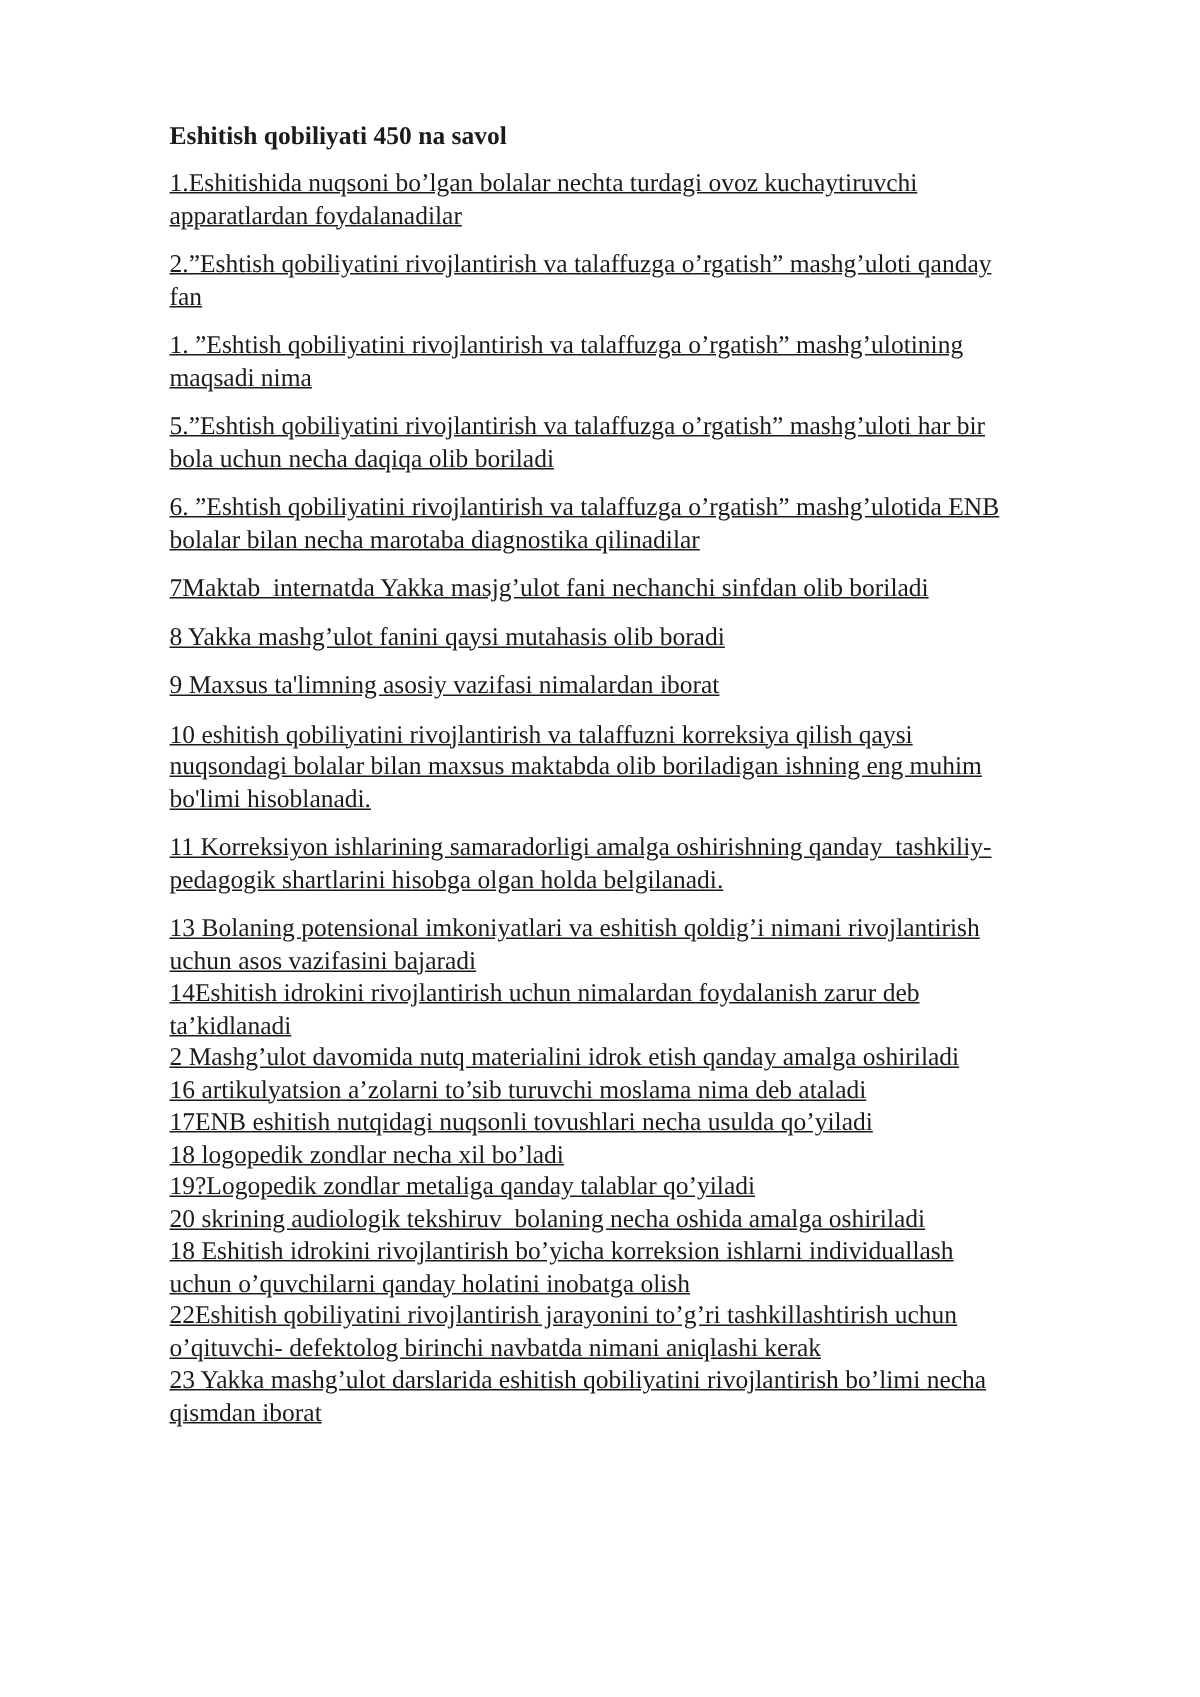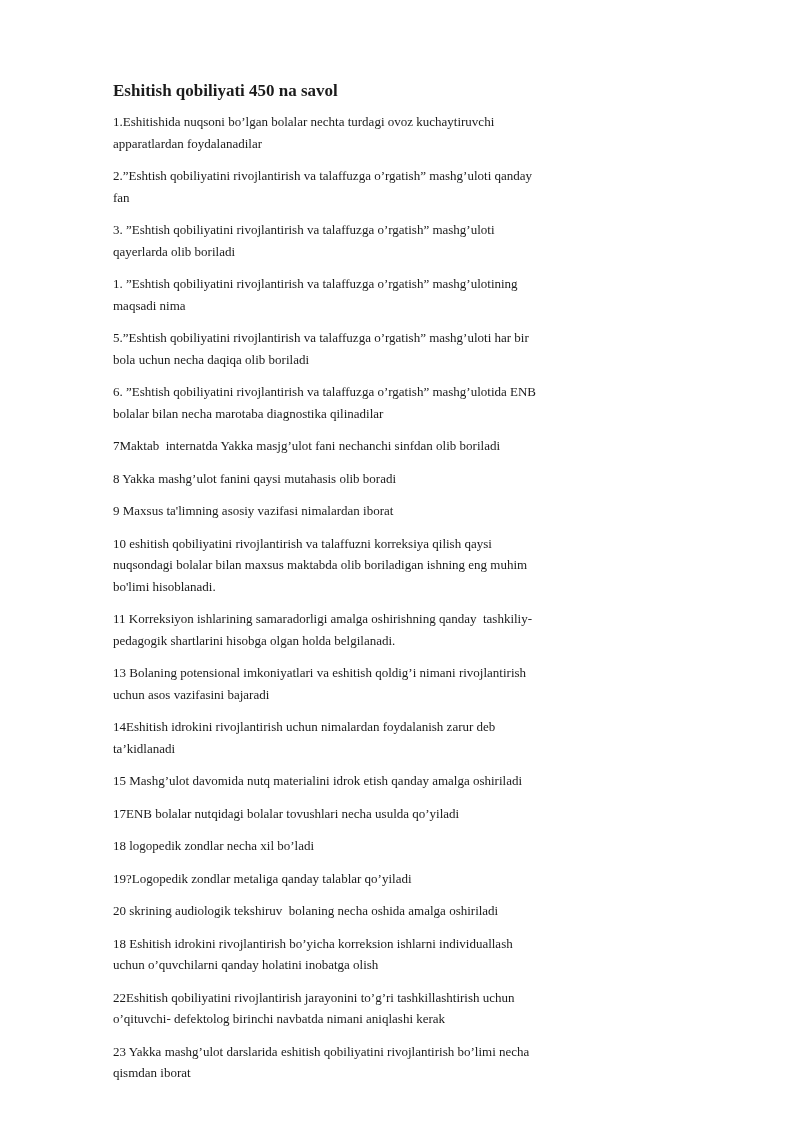--- a/index.html
+++ b/index.html
@@ -20,64 +20,63 @@
     height: 1119px;
     padding: 80px 36px 0 113px;
   }
   .doc-title {
     font-size: 17px;
     line-height: 22px;
     font-weight: bold;
     margin: 0 0 9px 0;
   }
   .q {
-    font-size: 13px;
+    font-size: 17px;
     line-height: 21.5px;
     margin: 0 0 11px 0;
     white-space: pre-wrap;
+    text-decoration: underline;
   }
   .q.tight {
     margin-bottom: 0;
-    margin-top: 11px;
   }
 </style>
 </head>
 <body>
 
 <div class="page">
   <h1 class="doc-title">Eshitish qobiliyati 450 na savol</h1>
 
   <p class="q">1.Eshitishida nuqsoni bo’lgan bolalar nechta turdagi ovoz kuchaytiruvchi
 apparatlardan foydalanadilar</p>
   <p class="q">2.”Eshtish qobiliyatini rivojlantirish va talaffuzga o’rgatish” mashg’uloti qanday
 fan</p>
-  <p class="q">3. ”Eshtish qobiliyatini rivojlantirish va talaffuzga o’rgatish” mashg’uloti
-qayerlarda olib boriladi</p>
   <p class="q">1. ”Eshtish qobiliyatini rivojlantirish va talaffuzga o’rgatish” mashg’ulotining
 maqsadi nima</p>
   <p class="q">5.”Eshtish qobiliyatini rivojlantirish va talaffuzga o’rgatish” mashg’uloti har bir
 bola uchun necha daqiqa olib boriladi</p>
   <p class="q">6. ”Eshtish qobiliyatini rivojlantirish va talaffuzga o’rgatish” mashg’ulotida ENB
 bolalar bilan necha marotaba diagnostika qilinadilar</p>
   <p class="q">7Maktab  internatda Yakka masjg’ulot fani nechanchi sinfdan olib boriladi</p>
   <p class="q">8 Yakka mashg’ulot fanini qaysi mutahasis olib boradi</p>
   <p class="q">9 Maxsus ta'limning asosiy vazifasi nimalardan iborat</p>
   <p class="q">10 eshitish qobiliyatini rivojlantirish va talaffuzni korreksiya qilish qaysi
 nuqsondagi bolalar bilan maxsus maktabda olib boriladigan ishning eng muhim
 bo'limi hisoblanadi.</p>
   <p class="q">11 Korreksiyon ishlarining samaradorligi amalga oshirishning qanday  tashkiliy-
 pedagogik shartlarini hisobga olgan holda belgilanadi.</p>
 
   <div>
     <p class="q tight">13 Bolaning potensional imkoniyatlari va eshitish qoldig’i nimani rivojlantirish
 uchun asos vazifasini bajaradi</p>
     <p class="q tight">14Eshitish idrokini rivojlantirish uchun nimalardan foydalanish zarur deb
 ta’kidlanadi</p>
-    <p class="q tight">15 Mashg’ulot davomida nutq materialini idrok etish qanday amalga oshiriladi</p>
-    <p class="q tight">17ENB bolalar nutqidagi bolalar tovushlari necha usulda qo’yiladi</p>
+    <p class="q tight">2 Mashg’ulot davomida nutq materialini idrok etish qanday amalga oshiriladi</p>
+    <p class="q tight">16 artikulyatsion a’zolarni to’sib turuvchi moslama nima deb ataladi</p>
+    <p class="q tight">17ENB eshitish nutqidagi nuqsonli tovushlari necha usulda qo’yiladi</p>
     <p class="q tight">18 logopedik zondlar necha xil bo’ladi</p>
     <p class="q tight">19?Logopedik zondlar metaliga qanday talablar qo’yiladi</p>
     <p class="q tight">20 skrining audiologik tekshiruv  bolaning necha oshida amalga oshiriladi</p>
     <p class="q tight">18 Eshitish idrokini rivojlantirish bo’yicha korreksion ishlarni individuallash
 uchun o’quvchilarni qanday holatini inobatga olish</p>
     <p class="q tight">22Eshitish qobiliyatini rivojlantirish jarayonini to’g’ri tashkillashtirish uchun
 o’qituvchi- defektolog birinchi navbatda nimani aniqlashi kerak</p>
     <p class="q tight">23 Yakka mashg’ulot darslarida eshitish qobiliyatini rivojlantirish bo’limi necha
 qismdan iborat</p>
   </div>

